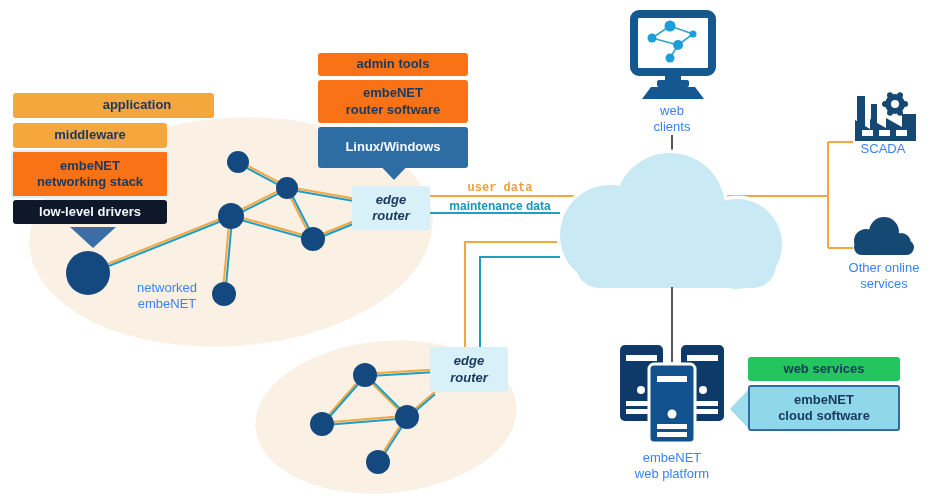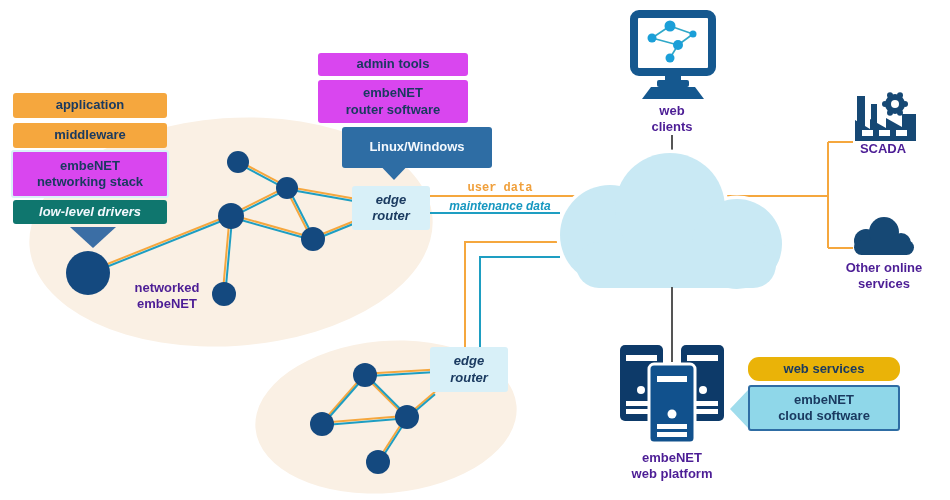--- a/index.html
+++ b/index.html
@@ -3,28 +3,28 @@
 <meta charset="utf-8">
 <style>
   html,body{margin:0;padding:0;}
   body{font-family:"Liberation Sans", sans-serif;}
   .stage{position:relative;width:950px;height:500px;background:#ffffff;overflow:hidden;}
   .stage svg{position:absolute;left:0;top:0;}
   .box{position:absolute;display:flex;align-items:center;justify-content:center;
        text-align:center;font-weight:700;color:#1A3A60;white-space:pre-line;
        border-radius:3px;font-size:13px;line-height:1.25;}
   .orange{background:#F5A73E;}
-  .lblue{background:#d946ef;}
+  .lblue{background:#f97316;}
   .xlblue{background:#D8F0F8;font-style:italic;}
   .dblue{background:#2E6DA4;color:#F3F8FD;}
-  .mblue{background:#0f766e;color:#F3F8FD;font-style:italic;}
-  .cyan{background:#eab308;border-radius:11px;}
+  .mblue{background:#0f172a;color:#F3F8FD;}
+  .cyan{background:#22c55e;}
   .cyanb{background:#8FD7E9;border:2px solid #2E6DA4;}
   .pblue-border{border:2px solid #D9F1F8;}
-  .caption{position:absolute;text-align:center;font-weight:700;color:#4c1d95;
+  .caption{position:absolute;text-align:center;font-weight:400;color:#3b82f6;
            white-space:pre-line;font-size:13px;line-height:1.2;}
   .linelabel{position:absolute;text-align:center;font-weight:700;font-size:12px;}
   .cloudlabel{font-size:14px;letter-spacing:1px;}
 </style>
 </head>
 <body>
 
 <div class="stage">
 
 <svg width="950" height="500" viewBox="0 0 950 500">
@@ -174,39 +174,39 @@
     <rect x="649" y="364" width="46" height="79" rx="5" fill="#11518D" stroke="#ffffff" stroke-width="3"></rect>
     <g fill="#ffffff">
       <rect x="657" y="376" width="30" height="6"></rect>
       <circle cx="672" cy="414" r="4.5"></circle>
       <rect x="657" y="424" width="30" height="5"></rect>
       <rect x="657" y="432" width="30" height="5"></rect>
     </g>
   </g>
 </svg>
 
-<div class="box orange" style="left:13px;top:93px;width:154px;height:25px;">application</div>
+<div class="box orange" style="left:13px;top:93px;width:154px;height:25px;padding-left:47px;">application</div>
 <div class="box orange" style="left:13px;top:123px;width:154px;height:25px;">middleware</div>
 <div class="box lblue pblue-border" style="left:11px;top:150px;width:154px;height:44px;">embeNET
 networking stack</div>
 <div class="box mblue" style="left:13px;top:200px;width:154px;height:24px;">low-level drivers</div>
 
 <div class="caption" style="left:107px;top:280px;width:120px;">networked
 embeNET</div>
 
 <div class="box lblue" style="left:318px;top:53px;width:150px;height:23px;">admin tools</div>
 <div class="box lblue" style="left:318px;top:80px;width:150px;height:43px;">embeNET
 router software</div>
-<div class="box dblue" style="left:318px;top:127px;width:150px;height:41px;margin-left:24px;">Linux/Windows</div>
+<div class="box dblue" style="left:318px;top:127px;width:150px;height:41px;">Linux/Windows</div>
 
 <div class="box xlblue" style="left:352px;top:186px;width:78px;height:44px;">edge
 router</div>
 
 <div class="linelabel" style="left:445px;top:181px;width:110px;color:#F0A03C;font-family:Liberation Mono, monospace;">user data</div>
-<div class="linelabel" style="left:440px;top:199px;width:120px;color:#1697C0;font-style:italic;">maintenance data</div>
+<div class="linelabel" style="left:440px;top:199px;width:120px;color:#1697C0;">maintenance data</div>
 
 
 <div class="caption" style="left:622px;top:103px;width:100px;">web
 clients</div>
 
 <div class="caption" style="left:833px;top:141px;width:100px;">SCADA</div>
 <div class="caption" style="left:824px;top:260px;width:120px;">Other online
 services</div>
 
 <div class="caption" style="left:612px;top:450px;width:120px;">embeNET

